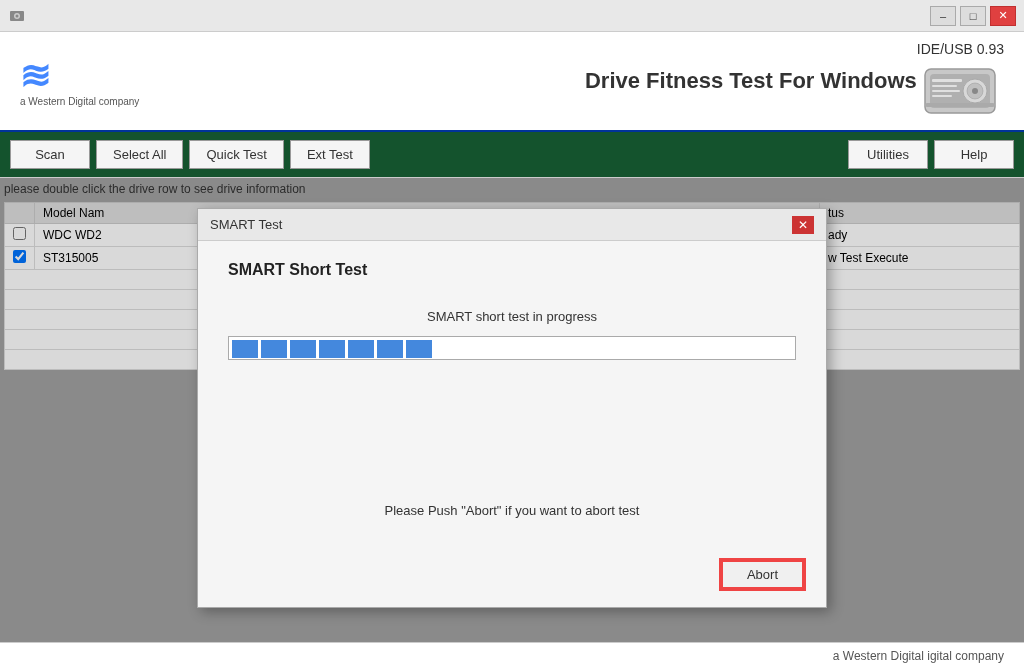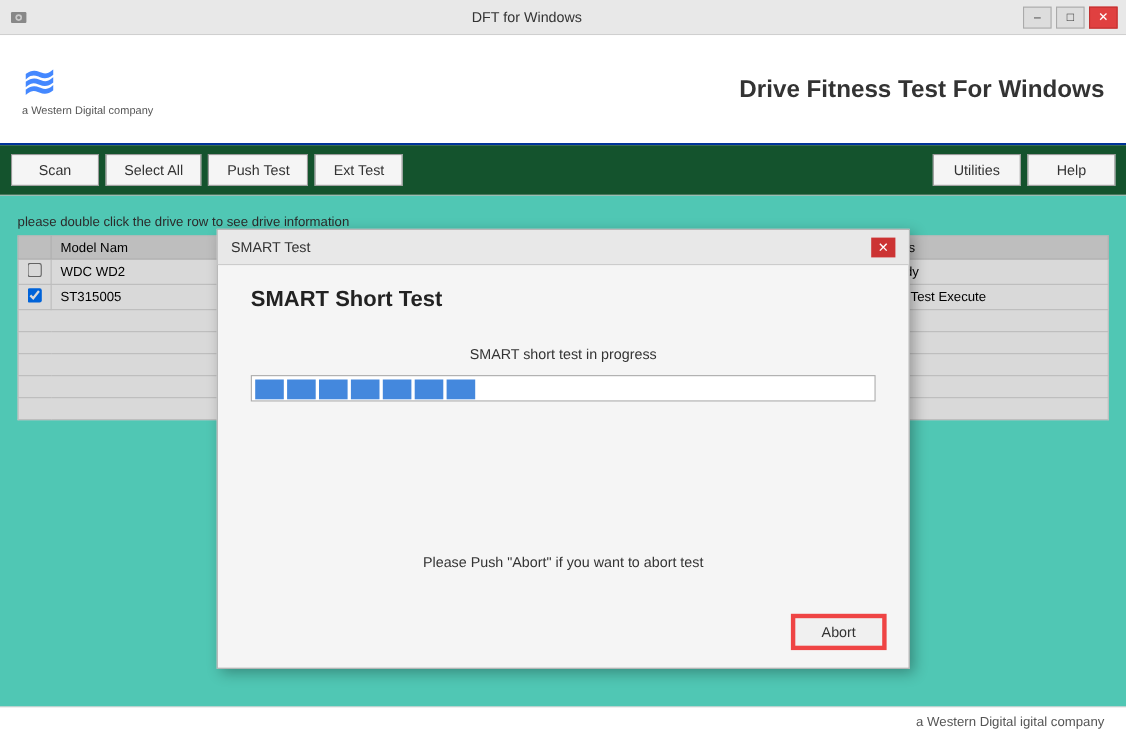--- a/index.html
+++ b/index.html
@@ -132,22 +132,22 @@
       min-width: 80px;
       text-align: center;
     }
     .toolbar-spacer {
       flex: 1;
     }
 
     
     .content-area {
       flex: 1;
-      background: #5eead4;
-      padding: 16px;
+      background: #a3a3a3;
+      padding: 4px;
       position: relative;
     }
     .instruction-text {
       font-size: 12px;
       color: #333;
       margin-bottom: 6px;
     }
 
     
     .drive-table {
@@ -227,21 +227,21 @@
       align-items: center;
       justify-content: center;
     }
     .dialog-body {
       padding: 20px 30px 20px 30px;
       flex: 1;
       display: flex;
       flex-direction: column;
     }
     .dialog-heading {
-      font-size: 20px;
+      font-size: 16px;
       font-weight: bold;
       color: #222;
       margin-bottom: 30px;
     }
     .progress-label {
       font-size: 13px;
       color: #333;
       text-align: center;
       margin-bottom: 12px;
     }
@@ -295,21 +295,20 @@
 <body>
 
 <div class="title-bar">
   <div class="title-bar-icon">
     <svg width="18" height="18" viewBox="0 0 18 18">
       <rect x="2" y="4" width="14" height="10" rx="1" fill="#888"></rect>
       <circle cx="9" cy="9" r="3" fill="#ccc"></circle>
       <circle cx="9" cy="9" r="1.5" fill="#888"></circle>
     </svg>
   </div>
-  <div class="title-bar-title">DFT for Windows</div>
   <div class="title-bar-controls">
     <button class="title-btn">–</button>
     <button class="title-btn">□</button>
     <button class="title-btn close-btn">✕</button>
   </div>
 </div>
 
 <div class="main-window">
 
   <div class="header">
@@ -317,26 +316,41 @@
       <div>
         <div style="display:flex;align-items:center;">
           <span style="color:#4488ff;font-size:38px;font-weight:900;line-height:1;">≋</span>
         </div>
         <div class="logo-sub">a Western Digital company</div>
       </div>
     </div>
     <div class="header-center">
       <div class="header-title">Drive Fitness Test For Windows</div>
     </div>
+    <div class="header-right">
+      <div class="version-text">IDE/USB  0.93</div>
+      <svg class="hdd-svg" viewBox="0 0 80 60">
+        <rect x="5" y="8" width="70" height="44" rx="6" fill="#c8c8c8" stroke="#999" stroke-width="1.5"></rect>
+        <rect x="10" y="13" width="60" height="34" rx="4" fill="#b0b0b0"></rect>
+        <circle cx="55" cy="30" r="12" fill="#d8d8d8" stroke="#aaa" stroke-width="1"></circle>
+        <circle cx="55" cy="30" r="8" fill="#c0c0c0" stroke="#999" stroke-width="0.5"></circle>
+        <circle cx="55" cy="30" r="3" fill="#888"></circle>
+        <rect x="12" y="18" width="30" height="3" rx="1" fill="#e0e0e0"></rect>
+        <rect x="12" y="24" width="25" height="2" rx="1" fill="#e0e0e0"></rect>
+        <rect x="12" y="29" width="28" height="2" rx="1" fill="#e0e0e0"></rect>
+        <rect x="12" y="34" width="20" height="2" rx="1" fill="#e0e0e0"></rect>
+        <rect x="5" y="42" width="70" height="4" rx="2" fill="#aaa"></rect>
+      </svg>
+    </div>
   </div>
 
   <div class="toolbar">
     <button class="toolbar-btn">Scan</button>
     <button class="toolbar-btn">Select All</button>
-    <button class="toolbar-btn">Push Test</button>
+    <button class="toolbar-btn">Quick Test</button>
     <button class="toolbar-btn">Ext Test</button>
     <div class="toolbar-spacer"></div>
     <button class="toolbar-btn">Utilities</button>
     <button class="toolbar-btn">Help</button>
   </div>
 
   <div class="content-area">
     <div class="instruction-text">please double click the drive row to see drive information</div>
 
     <table class="drive-table">

